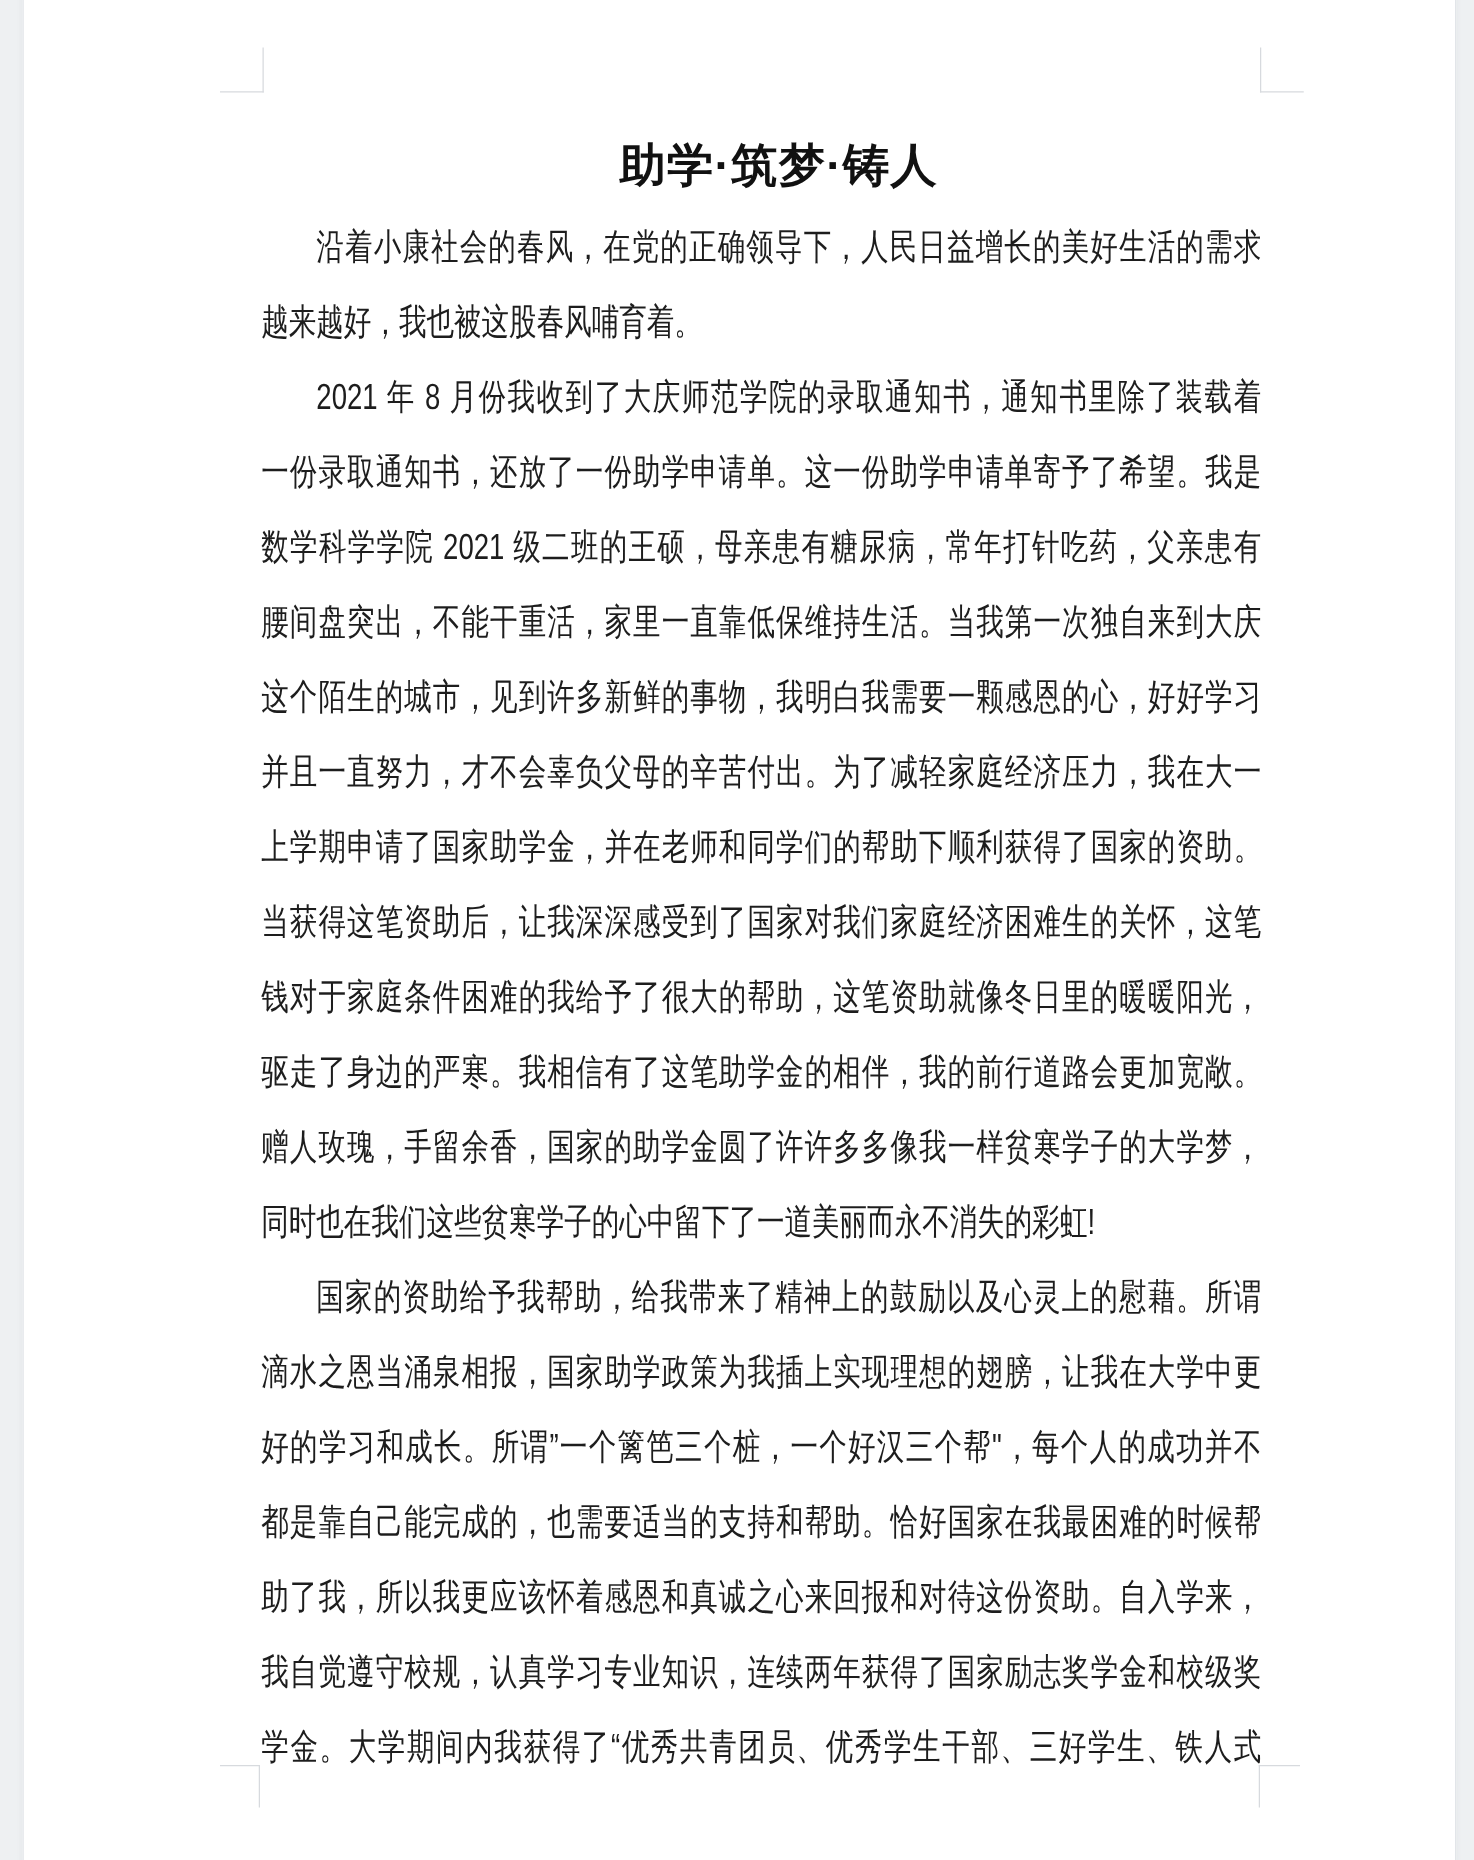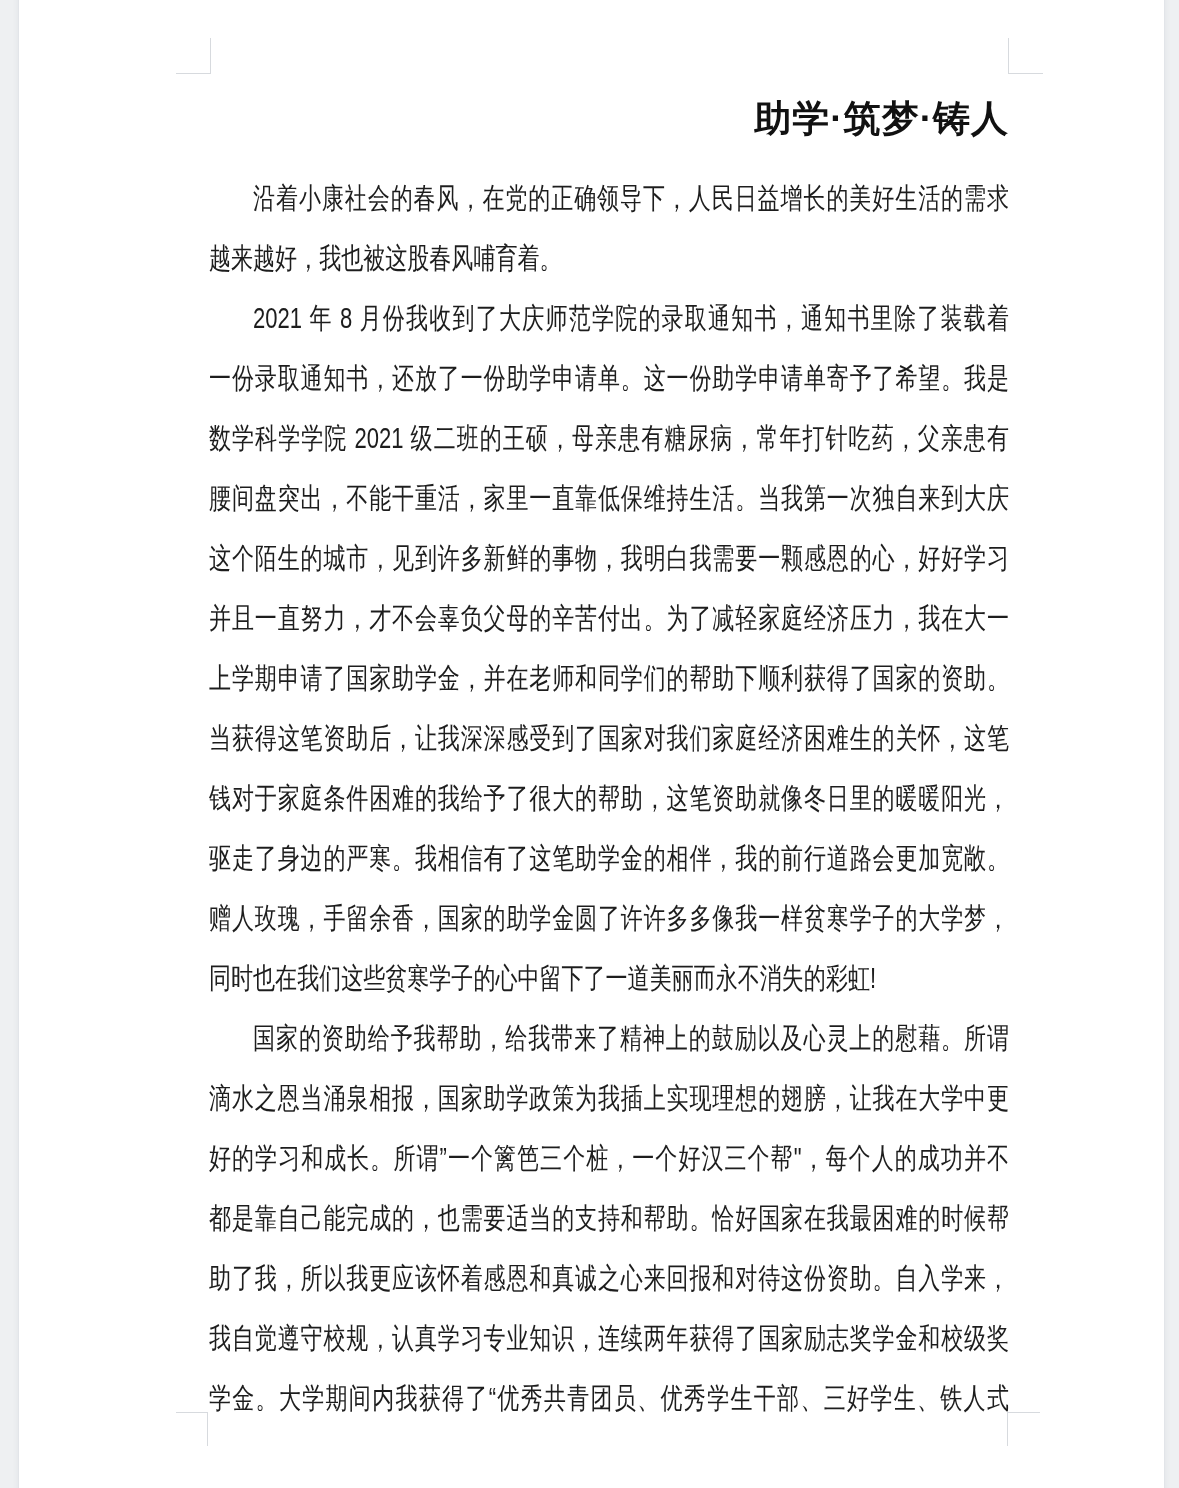--- a/index.html
+++ b/index.html
@@ -34,22 +34,22 @@
   .mark-tl { left: 157px; top: 48px;  width: 34px; height: 35px; border-right: 1px solid #d7dade; border-bottom: 1px solid #d7dade; }
   .mark-tr { left: 989px; top: 48px;  width: 34px; height: 35px; border-left: 1px solid #d7dade;  border-bottom: 1px solid #d7dade; }
   .mark-bl { left: 157px; top: 1422px; width: 31px; height: 33px; border-right: 1px solid #d7dade; border-top: 1px solid #d7dade; }
   .mark-br { left: 988px; top: 1422px; width: 32px; height: 33px; border-left: 1px solid #d7dade;  border-top: 1px solid #d7dade; }
 
   .doc-title {
     position: absolute;
     left: 190px;
     top: 101px;
     width: 800px;
-    margin: 0;
-    text-align: right;
+    margin: 14px;
+    text-align: center;
     font-size: 37px;
     line-height: 56px;
     font-weight: 700;
     color: #111111;
     letter-spacing: 1px;
   }
   .doc-body {
     position: absolute;
     left: 190px;
     top: 178px;

